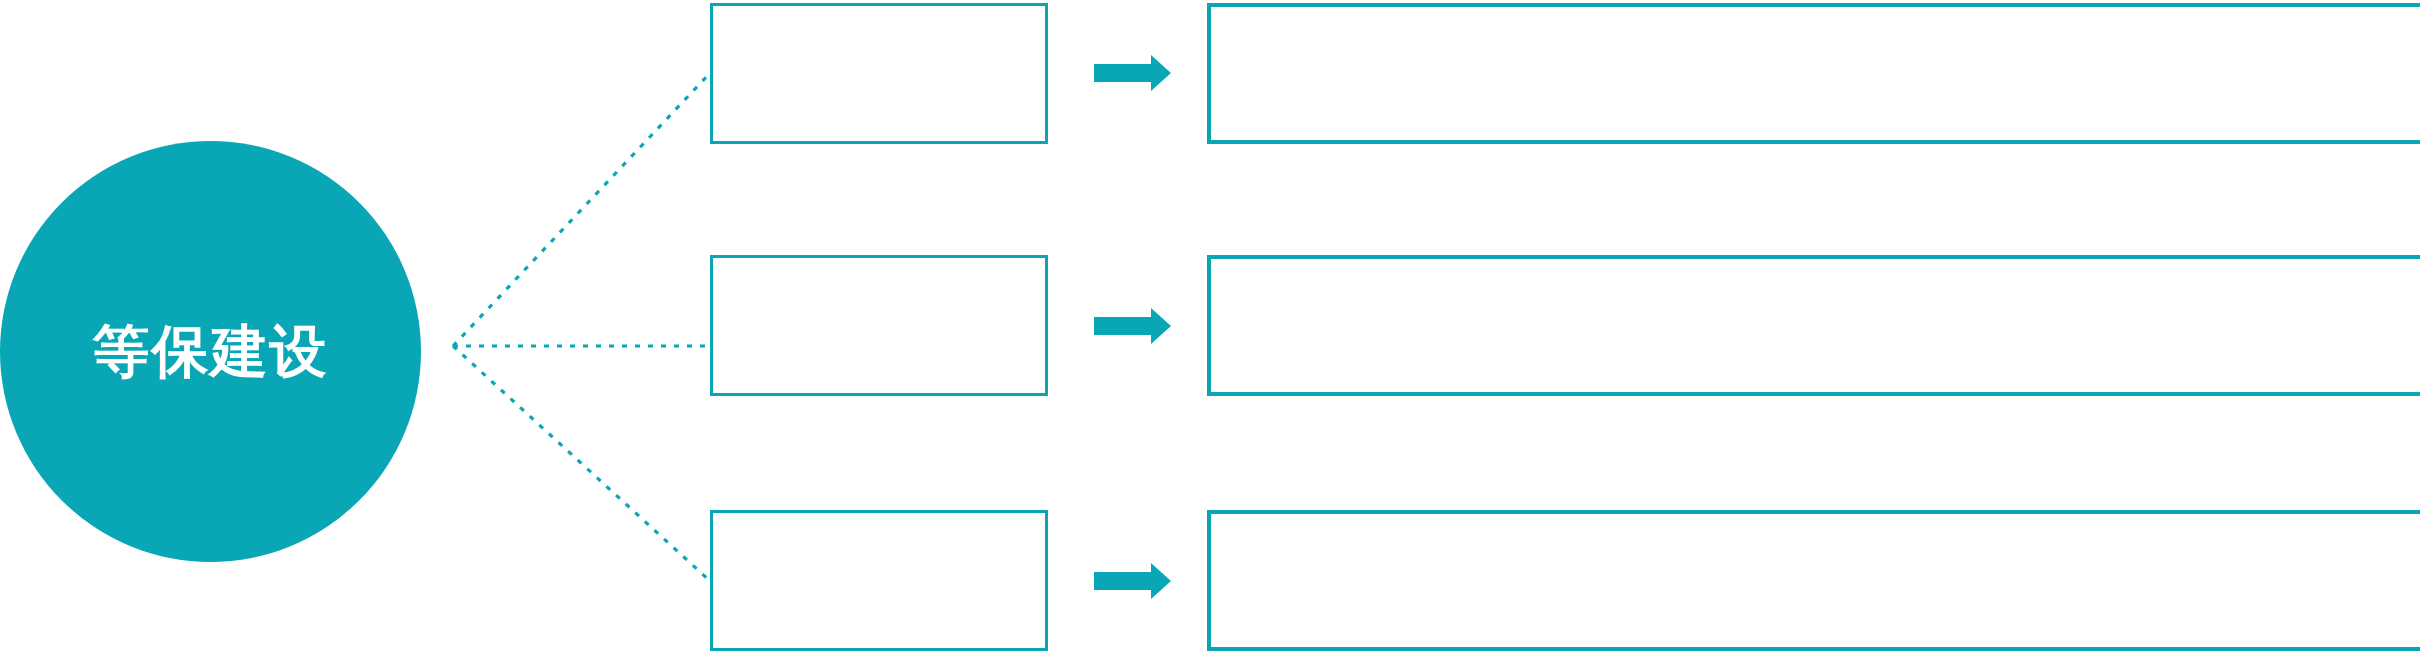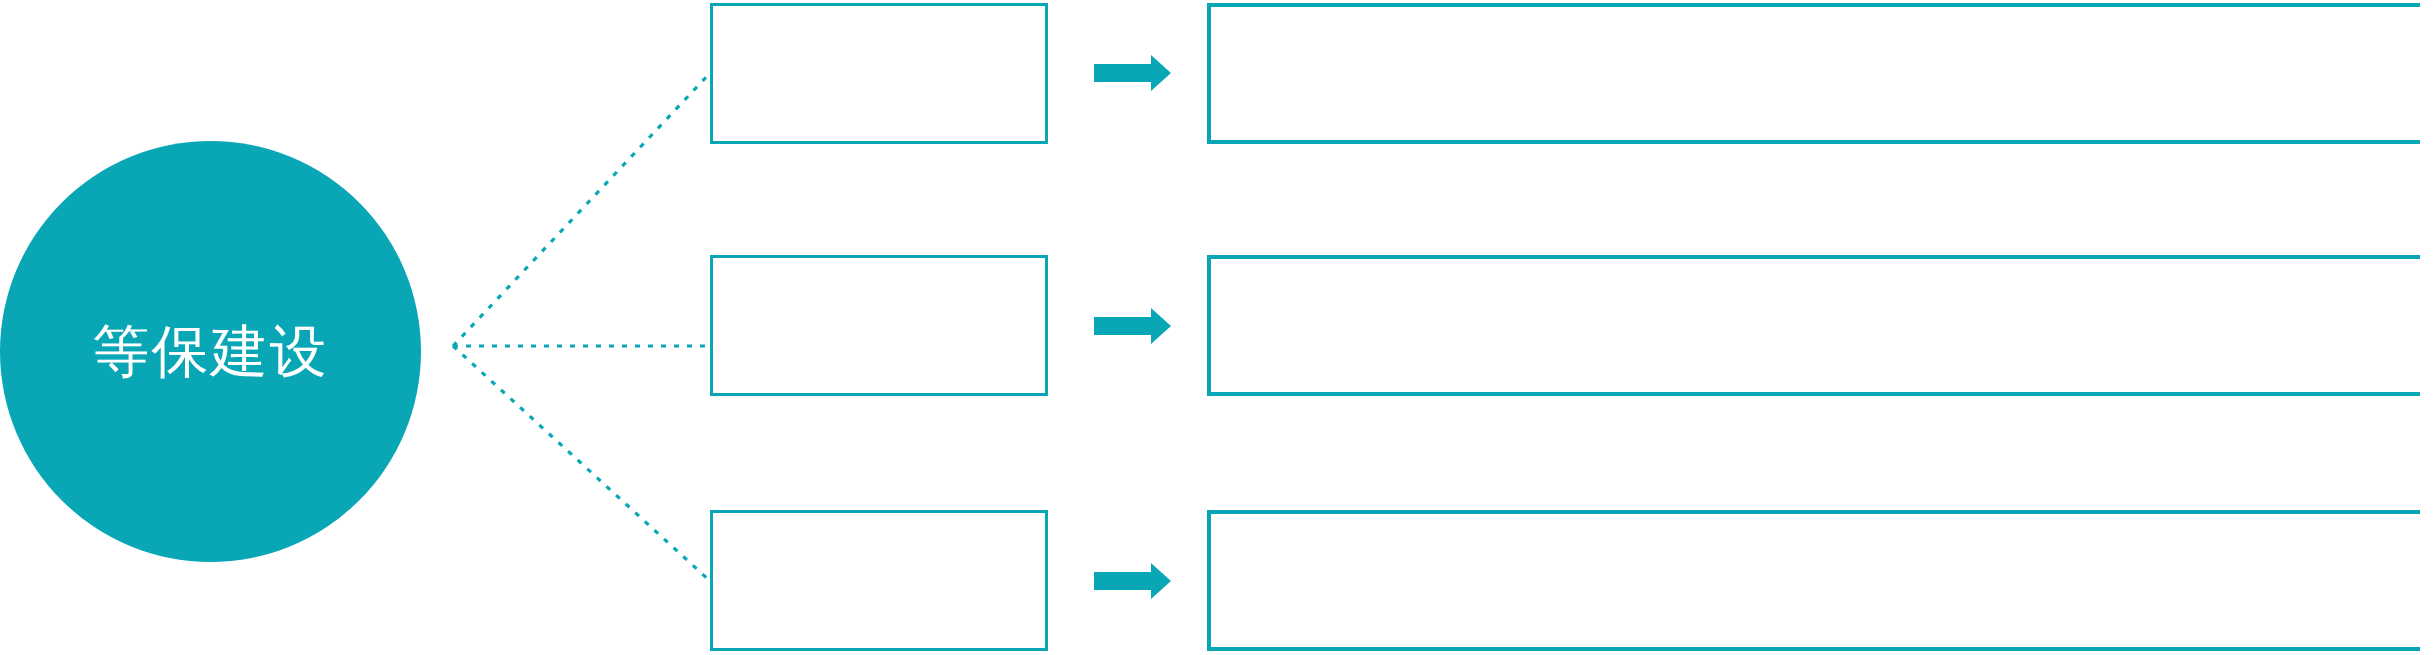--- a/index.html
+++ b/index.html
@@ -12,20 +12,21 @@
     padding: 0;
     background: var(--background);
     font-family: "Liberation Sans", "DejaVu Sans", sans-serif;
   }
   .canvas {
     position: relative;
     width: 2420px;
     height: 655px;
     background: var(--background);
     overflow: hidden;
+    font-weight: bold;
   }
   
   .circle {
     position: absolute;
     left: 0px;
     top: 141px;
     width: 421px;
     height: 421px;
     border-radius: 50%;
     background: var(--accent);

